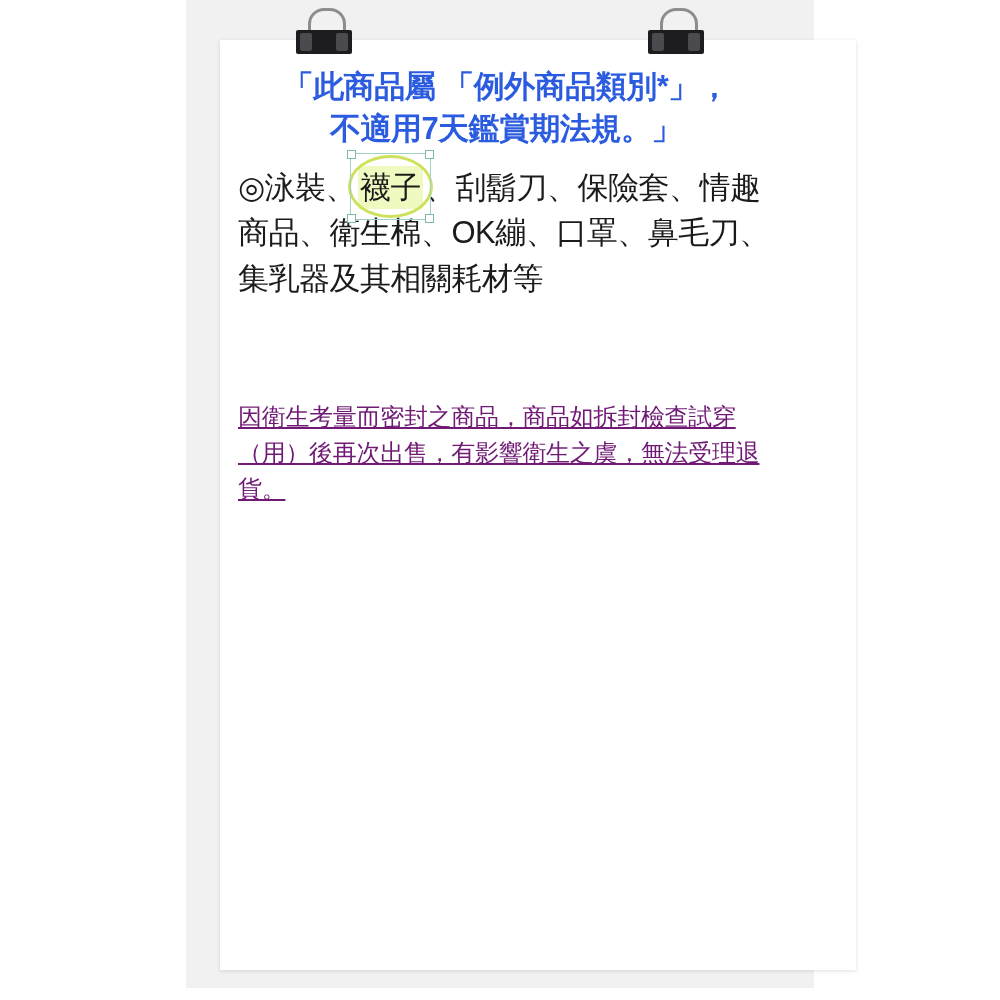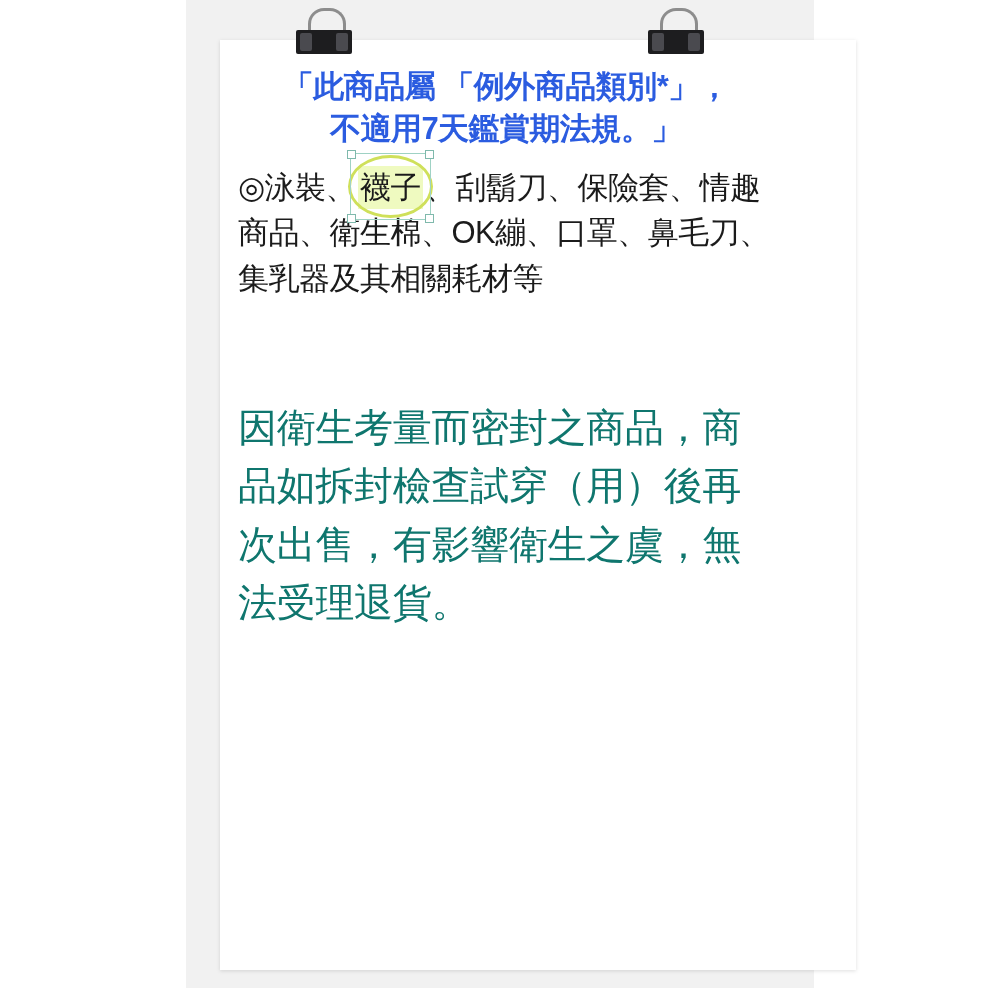--- a/index.html
+++ b/index.html
@@ -116,25 +116,26 @@
     color: #1b1b1b;
     font-size: 31px;
     line-height: 1.46;
     margin: 0 0 10px 0;
     letter-spacing: -0.5px;
   }
 
   .para-gap { height: 88px; }
 
   .closing {
-    color: #0f766e;
-    font-size: 39px;
+    color: #701a75;
+    font-size: 24px;
     line-height: 1.5;
     letter-spacing: -0.3px;
     margin: 0;
+    text-decoration: underline;
   }
 
   
   .hl {
     position: relative;
     background: rgba(226, 246, 140, 0.55);
     padding: 4px 2px;
   }
   .circled {
     position: relative;

